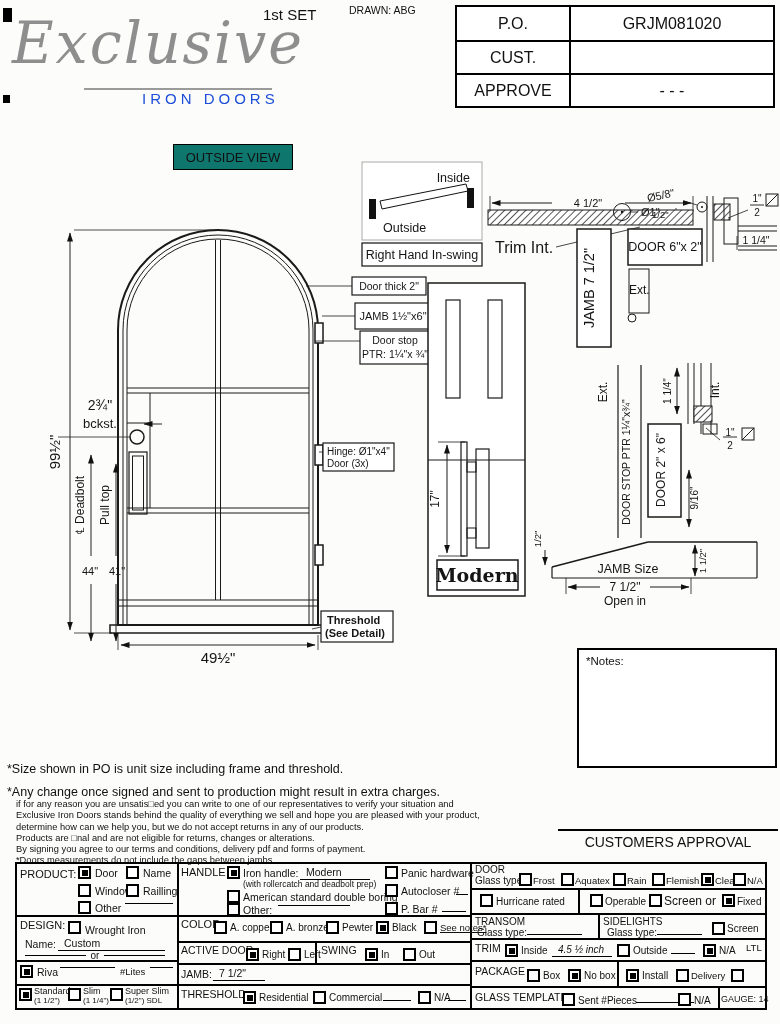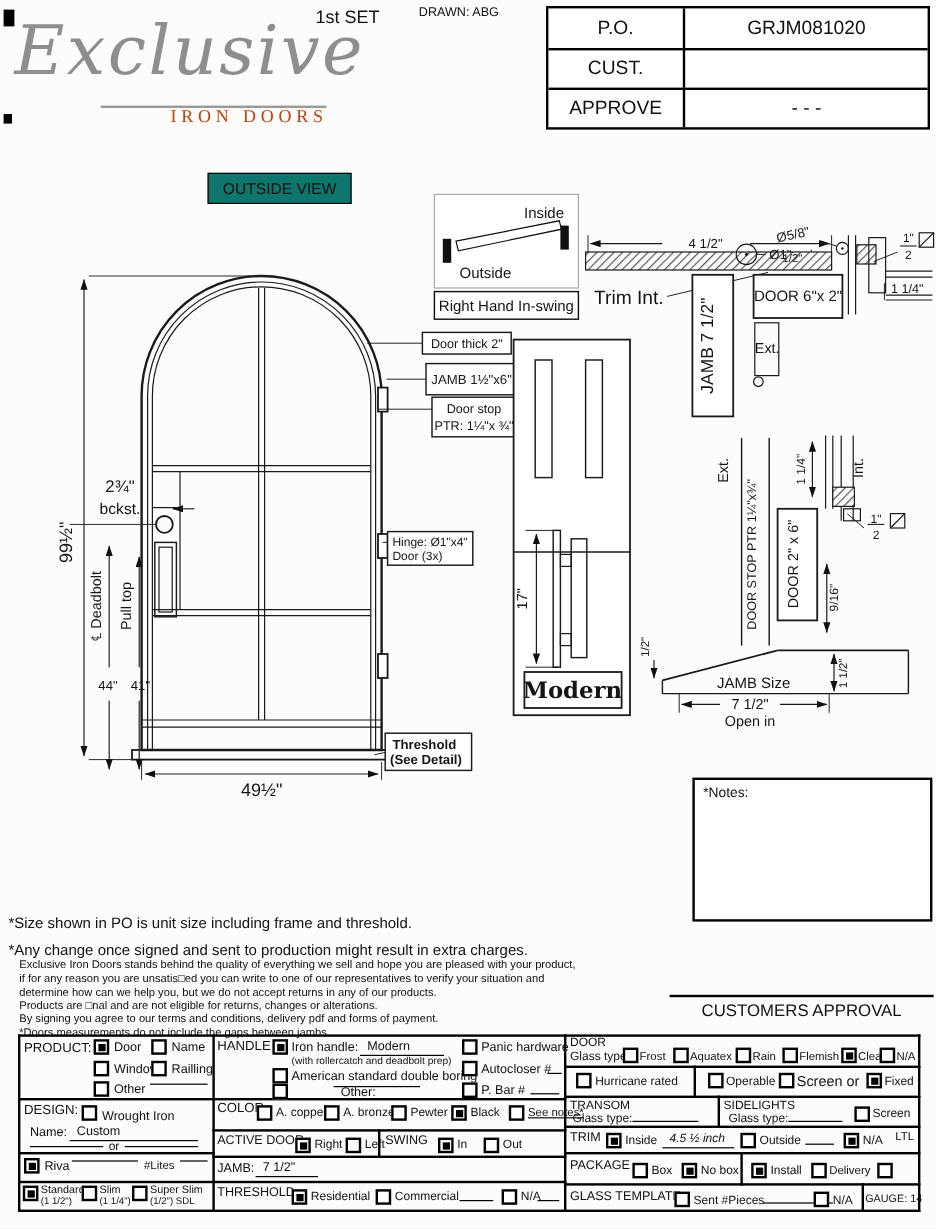--- a/index.html
+++ b/index.html
@@ -1,21 +1,21 @@
 <!DOCTYPE html>
 <html><head>
 <meta charset="utf-8">
 <style>
   html,body{margin:0;padding:0;background:#e8e8e8;}
   .page{position:relative;width:780px;height:1024px;background:#fcfcfb;font-family:"Liberation Sans",sans-serif;color:#111;overflow:hidden;}
   .abs{position:absolute;}
   .mark{position:absolute;background:#000;}
   .logo-script{position:absolute;left:12px;top:10px;font-family:"DejaVu Serif",serif;font-style:italic;font-size:57px;color:#8e8e8e;letter-spacing:2px;}
   .logo-underline{position:absolute;left:84px;top:88px;width:188px;height:2px;background:#9a9a9a;}
-  .logo-sub{position:absolute;left:142px;top:90px;font-family:Liberation Serif, serif;font-size:15px;letter-spacing:4px;color:#c2410c;}
+  .logo-sub{position:absolute;left:142px;top:90px;font-family:Liberation Sans, sans-serif;font-size:15px;letter-spacing:4px;color:#1d4ed8;}
   .set-label{position:absolute;left:263px;top:6px;font-size:15px;}
   .drawn-label{position:absolute;left:349px;top:4px;font-size:10.5px;}
   .po-table{position:absolute;left:455px;top:5px;width:316px;height:99px;border:2px solid #000;display:grid;grid-template-columns:112px 1fr;grid-template-rows:1fr 1fr 1fr;background:#fff;}
   .po-cell{border-left:2px solid #000;border-top:2px solid #000;display:flex;align-items:center;justify-content:center;font-size:16px;}
   .po-cell.first-col{border-left:none;}
   .po-cell.first-row{border-top:none;}
   .ov-box{position:absolute;left:173px;top:144px;width:118px;height:24px;border:1.5px solid #000;display:flex;align-items:center;justify-content:center;font-size:13px;background:#0f766e;}
   .notes-box{position:absolute;left:577px;top:648px;width:196px;height:116px;border:2px solid #000;background:#fff;}
   .notes-label{position:absolute;left:7px;top:5px;font-size:11.5px;}
   .approval-line{position:absolute;left:558px;top:829px;width:220px;border-top:2px solid #000;}
@@ -252,22 +252,22 @@
     <text x="477" y="582" font-size="19" font-weight="bold" text-anchor="middle" font-family="DejaVu Serif, serif">Modern</text>
   </svg>
 
   <div class="notes-box">
     <div class="notes-label">*Notes:</div>
   </div>
 
   <div class="disc1">*Size shown in PO is unit size including frame and threshold.</div>
   <div class="disc2">*Any change once signed and sent to production might result in extra charges.</div>
   <div class="disc-small">
+    <div>if for any reason you are unsatis□ed you can write to one of our representatives to verify your situation and</div>
     <div>Exclusive Iron Doors stands behind the quality of everything we sell and hope you are pleased with your product,</div>
-    <div>if for any reason you are unsatis□ed you can write to one of our representatives to verify your situation and</div>
     <div>determine how can we help you, but we do not accept returns in any of our products.</div>
     <div>Products are □nal and are not eligible for returns, changes or alterations.</div>
     <div>By signing you agree to our terms and conditions, delivery pdf and forms of payment.</div>
     <div>*Doors measurements do not include the gaps between jambs</div>
   </div>
 
   <div class="approval-line"></div>
   <div class="approval-text">CUSTOMERS APPROVAL</div>
 
   <div class="hl" style="left:15px;top:862px;width:752px;"></div>
@@ -331,21 +331,21 @@
   <div class="ftext" style="left:125px;top:996px;font-size:8px;">(1/2") SDL</div>
 
   <div class="flabel" style="left:181px;top:866px;">HANDLE</div>
   <span class="cb on" style="left:227px;top:866px;"></span>
   <div class="ftext" style="left:243px;top:867px;">Iron handle:</div>
   <div class="uval" style="left:300px;top:866px;width:58px;">Modern</div>
   <div class="ftext" style="left:243px;top:879px;font-size:8.5px;">(with rollercatch and deadbolt prep)</div>
   <span class="cb" style="left:227px;top:890px;"></span>
   <div class="ftext" style="left:243px;top:891px;">American standard double boring</div>
   <span class="cb" style="left:227px;top:903px;"></span>
-  <div class="ftext" style="left:243px;top:904px;margin-left:41px;">Other:</div>
+  <div class="ftext" style="left:243px;top:904px;">Other:</div>
   <div class="ul" style="left:278px;top:905px;width:72px;"></div>
   <span class="cb" style="left:385px;top:866px;"></span>
   <div class="ftext" style="left:401px;top:867px;">Panic hardware</div>
   <span class="cb" style="left:385px;top:884px;"></span>
   <div class="ftext" style="left:401px;top:885px;">Autocloser #</div>
   <div class="ul" style="left:456px;top:894px;width:12px;"></div>
   <span class="cb" style="left:385px;top:902px;"></span>
   <div class="ftext" style="left:401px;top:903px;">P. Bar #</div>
   <div class="ul" style="left:442px;top:911px;width:24px;"></div>
 

